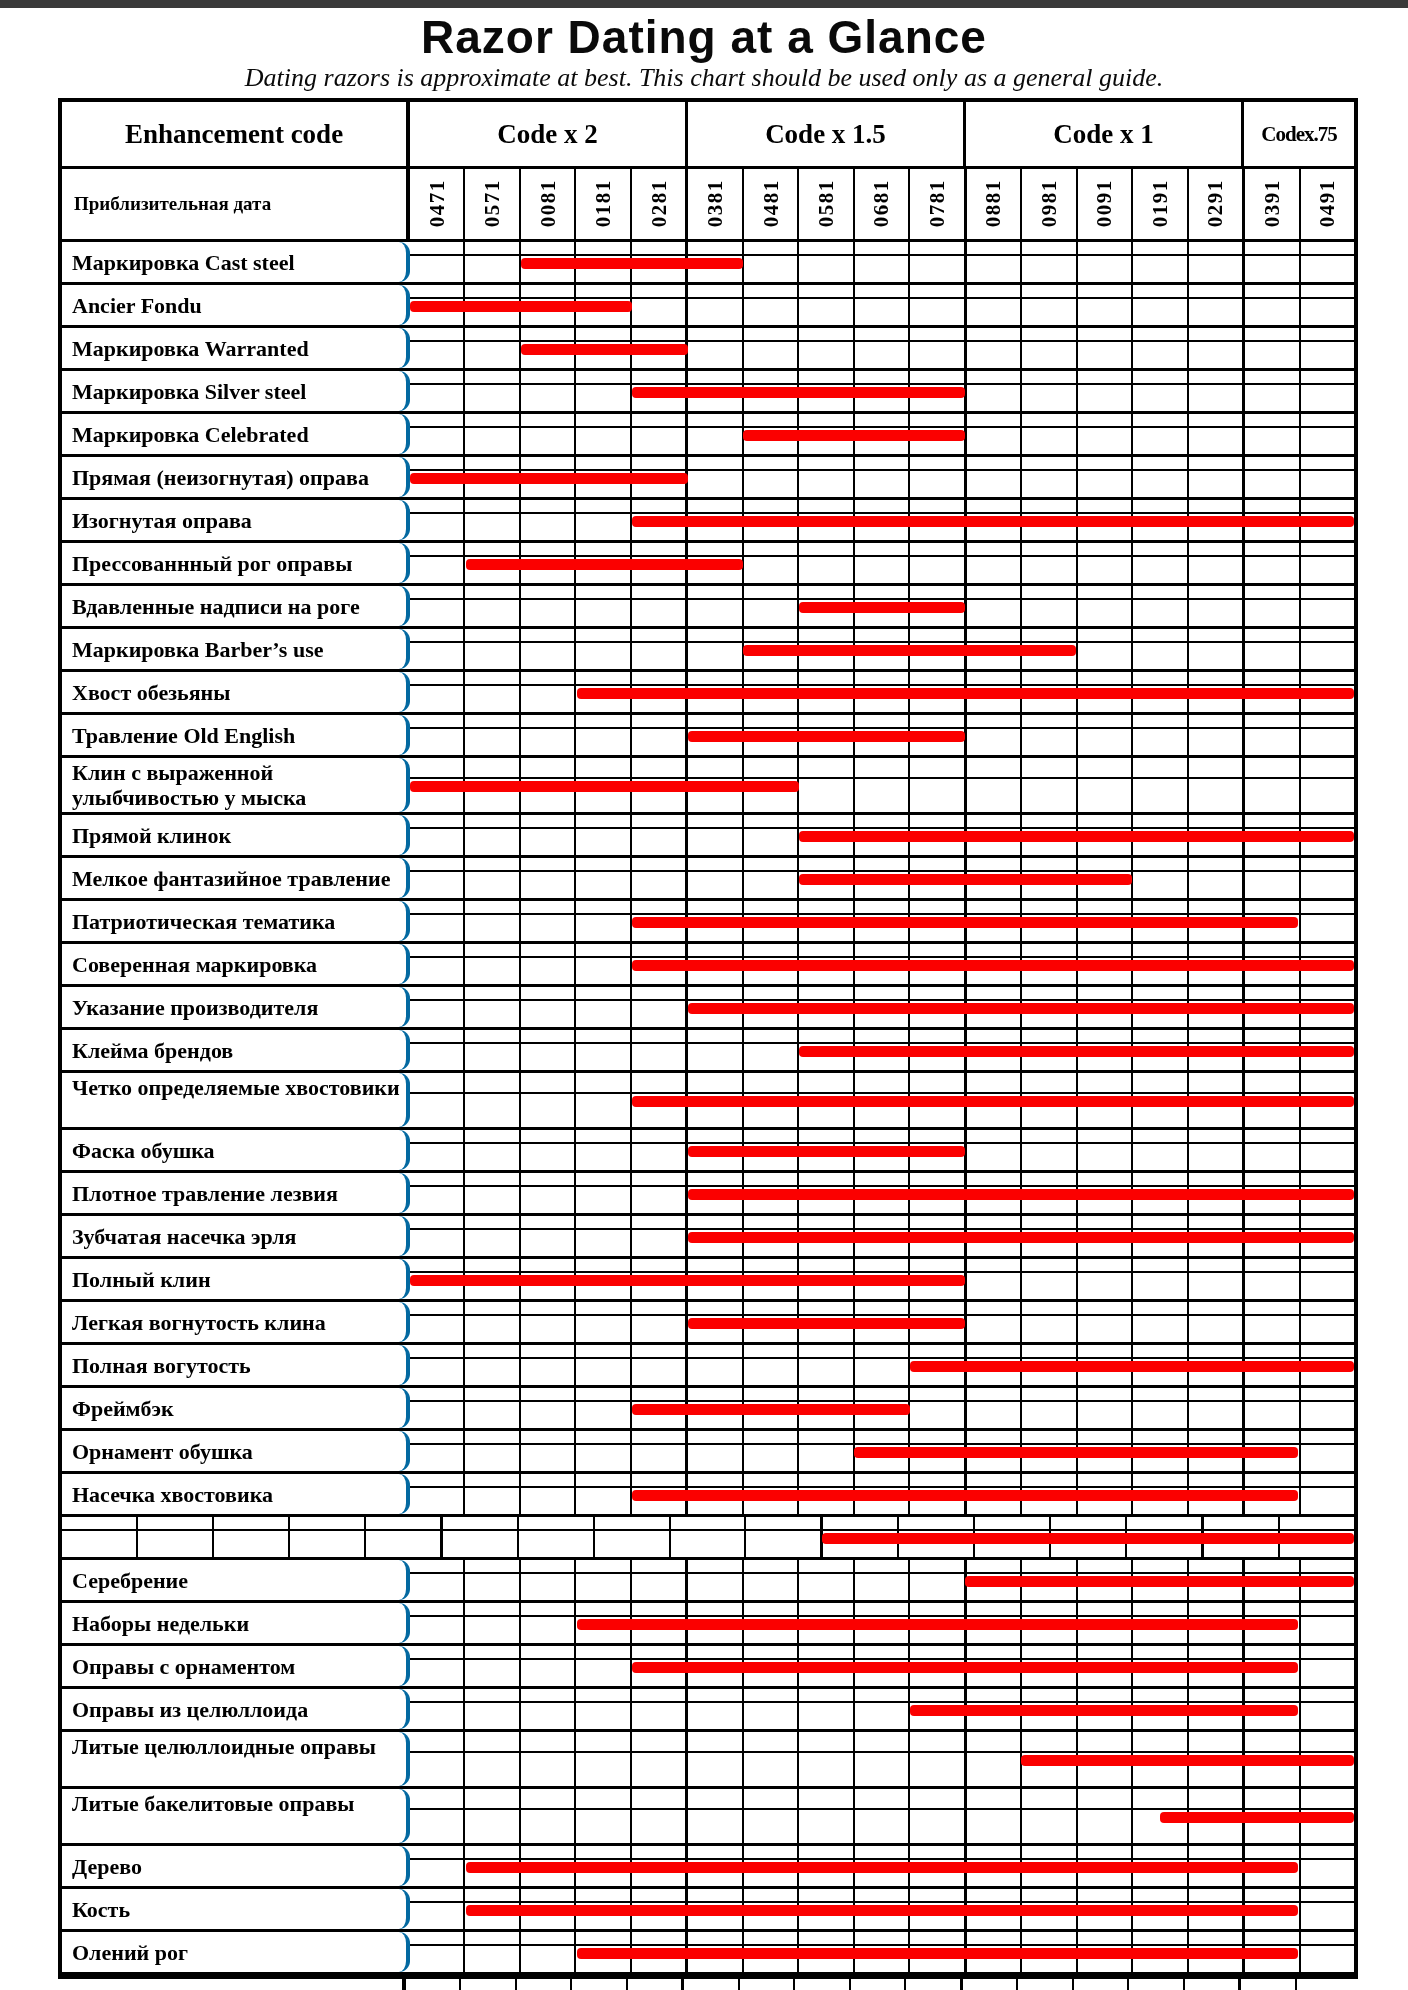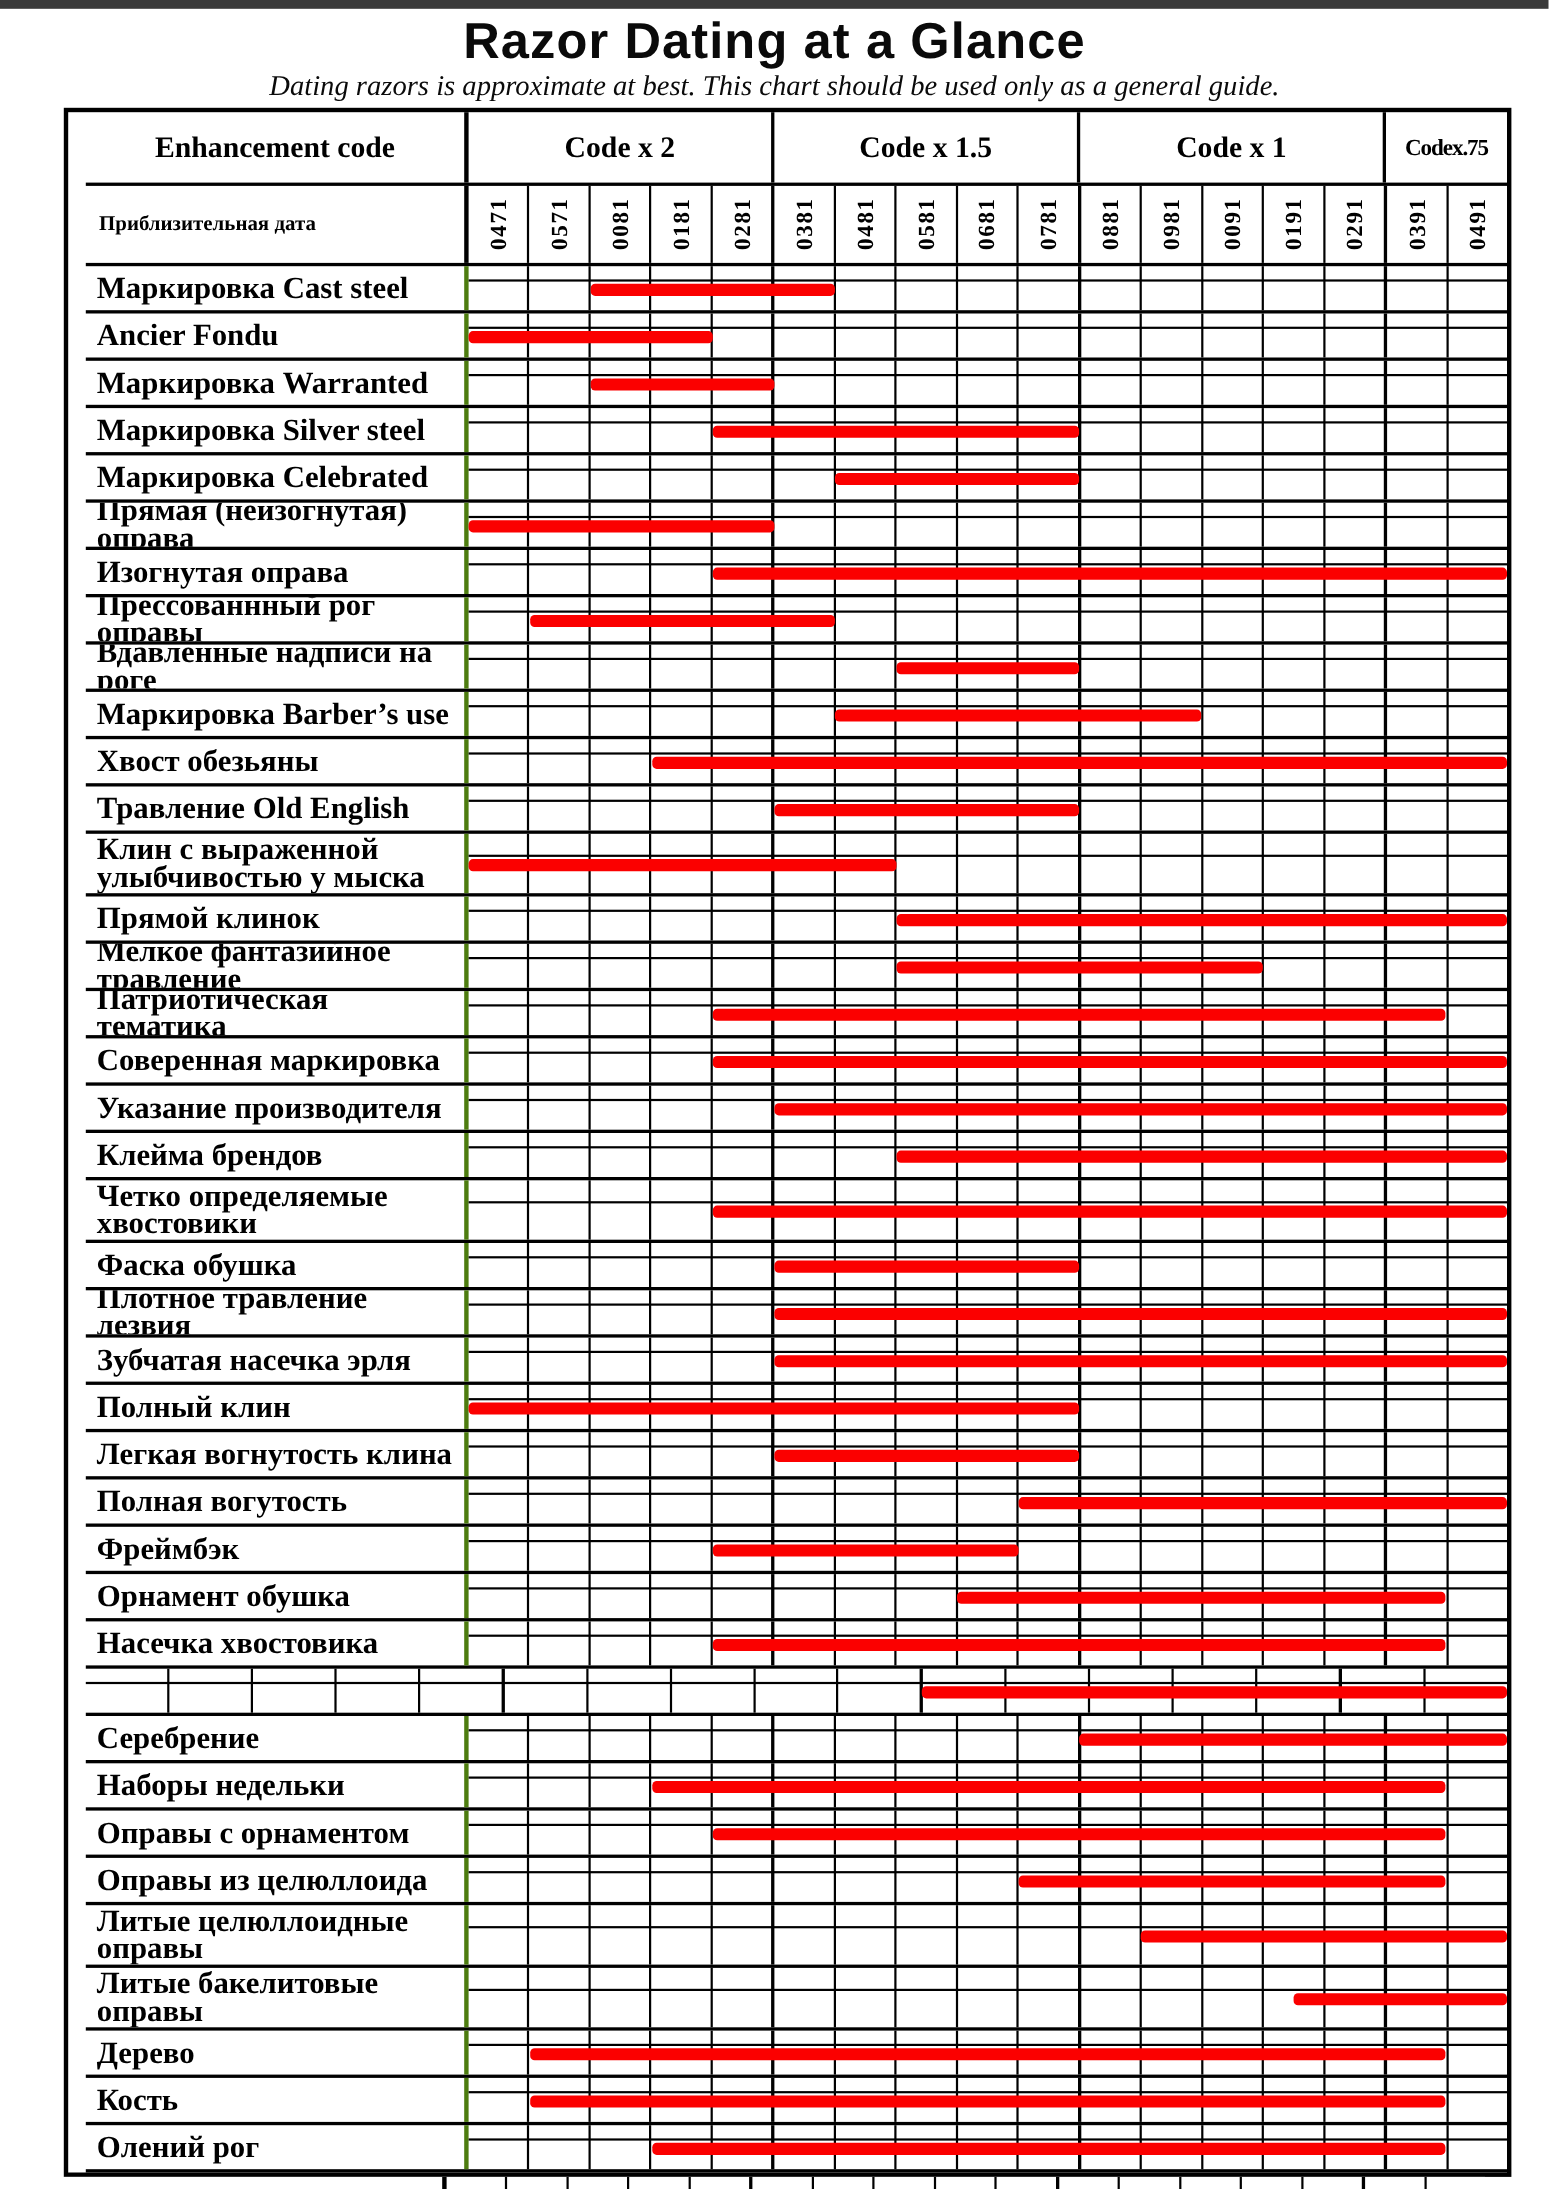--- a/index.html
+++ b/index.html
@@ -4,43 +4,43 @@
 <style>
   html,body{margin:0;padding:0;background:#ffffff;}
   .page{position:relative;width:1408px;height:1990px;background:#ffffff;overflow:hidden;
         font-family:"Liberation Serif", serif;color:#000;}
   .top-strip{position:absolute;left:0;top:0;width:100%;height:8px;background:#3a3a3a;}
   .title{position:absolute;left:0;top:10px;width:100%;margin:0;text-align:center;
          font-family:"Liberation Sans", sans-serif;font-weight:bold;font-size:46px;
          letter-spacing:1px;color:#0a0a0a;}
   .subtitle{position:absolute;left:0;top:63px;width:100%;text-align:center;
             font-family:"Liberation Serif", serif;font-style:italic;font-size:26px;color:#0a0a0a;}
-  .chart{position:absolute;left:58px;top:98px;width:1292px;border:4px solid #000;background:#fff;padding-left:16px;}
+  .chart{position:absolute;left:58px;top:98px;width:1292px;border:4px solid #000;background:#fff;}
   .hrow{display:flex;border-bottom:3px solid #000;}
   .hrow.groups{height:64px;}
   .hrow.years{height:70px;}
   .corner{width:348px;flex:0 0 348px;border-right:4px solid #000;display:flex;
           align-items:center;justify-content:center;font-weight:bold;font-size:27px;box-sizing:border-box;}
   .corner.date{justify-content:flex-start;padding-left:12px;font-size:19px;}
   .gridpart{flex:1 1 auto;display:flex;position:relative;}
   .gcell{display:flex;align-items:center;justify-content:center;font-weight:bold;font-size:27px;
          border-left:3px solid #000;box-sizing:border-box;overflow:hidden;white-space:nowrap;}
   .gcell.first{border-left:none;}
   .gcell.tight{font-size:21px;letter-spacing:-1px;}
   .cell{flex:1 1 0;border-left:2px solid #000;box-sizing:border-box;}
   .cell.first{border-left:none;}
   .cell.thick{border-left:3px solid #000;}
   .ycell{display:flex;flex-direction:column;align-items:center;justify-content:center;}
   .ycell span{display:block;height:12px;width:24px;line-height:12px;text-align:center;
               font-weight:bold;font-size:21px;transform:rotate(-90deg);}
   .drow{display:flex;height:43px;border-bottom:3px solid #000;box-sizing:border-box;}
   .drow.tall{height:57px;}
-  .dlabel{width:348px;flex:0 0 348px;border-right:4px solid #4d7c0f;box-sizing:border-box;
+  .dlabel{width:348px;flex:0 0 348px;border-right:4px solid #0369a1;box-sizing:border-box;
           display:flex;align-items:center;padding-left:10px;padding-right:2px;
-          font-weight:bold;font-size:28px;line-height:25px;overflow:hidden;}
+          font-weight:bold;font-size:22px;line-height:25px;overflow:hidden;border-radius:11px;}
   .drow.tall .dlabel{align-items:flex-start;padding-top:2px;}
   .dgrid{flex:1 1 auto;display:flex;position:relative;}
   .midline{position:absolute;left:0;right:0;top:calc(50% - 8px);height:1.5px;background:#000;z-index:1;}
   .bar{position:absolute;height:11px;top:calc(50% - 4px);background:#fb0000;border-radius:4px;z-index:3;}
   .sliver{position:absolute;left:58px;top:1979px;width:1292px;height:11px;display:flex;background:#fff;}
   .sliver .slabel{width:348px;flex:0 0 348px;border-right:4px solid #000;box-sizing:border-box;}
 </style>
 </head>
 <body>
 

